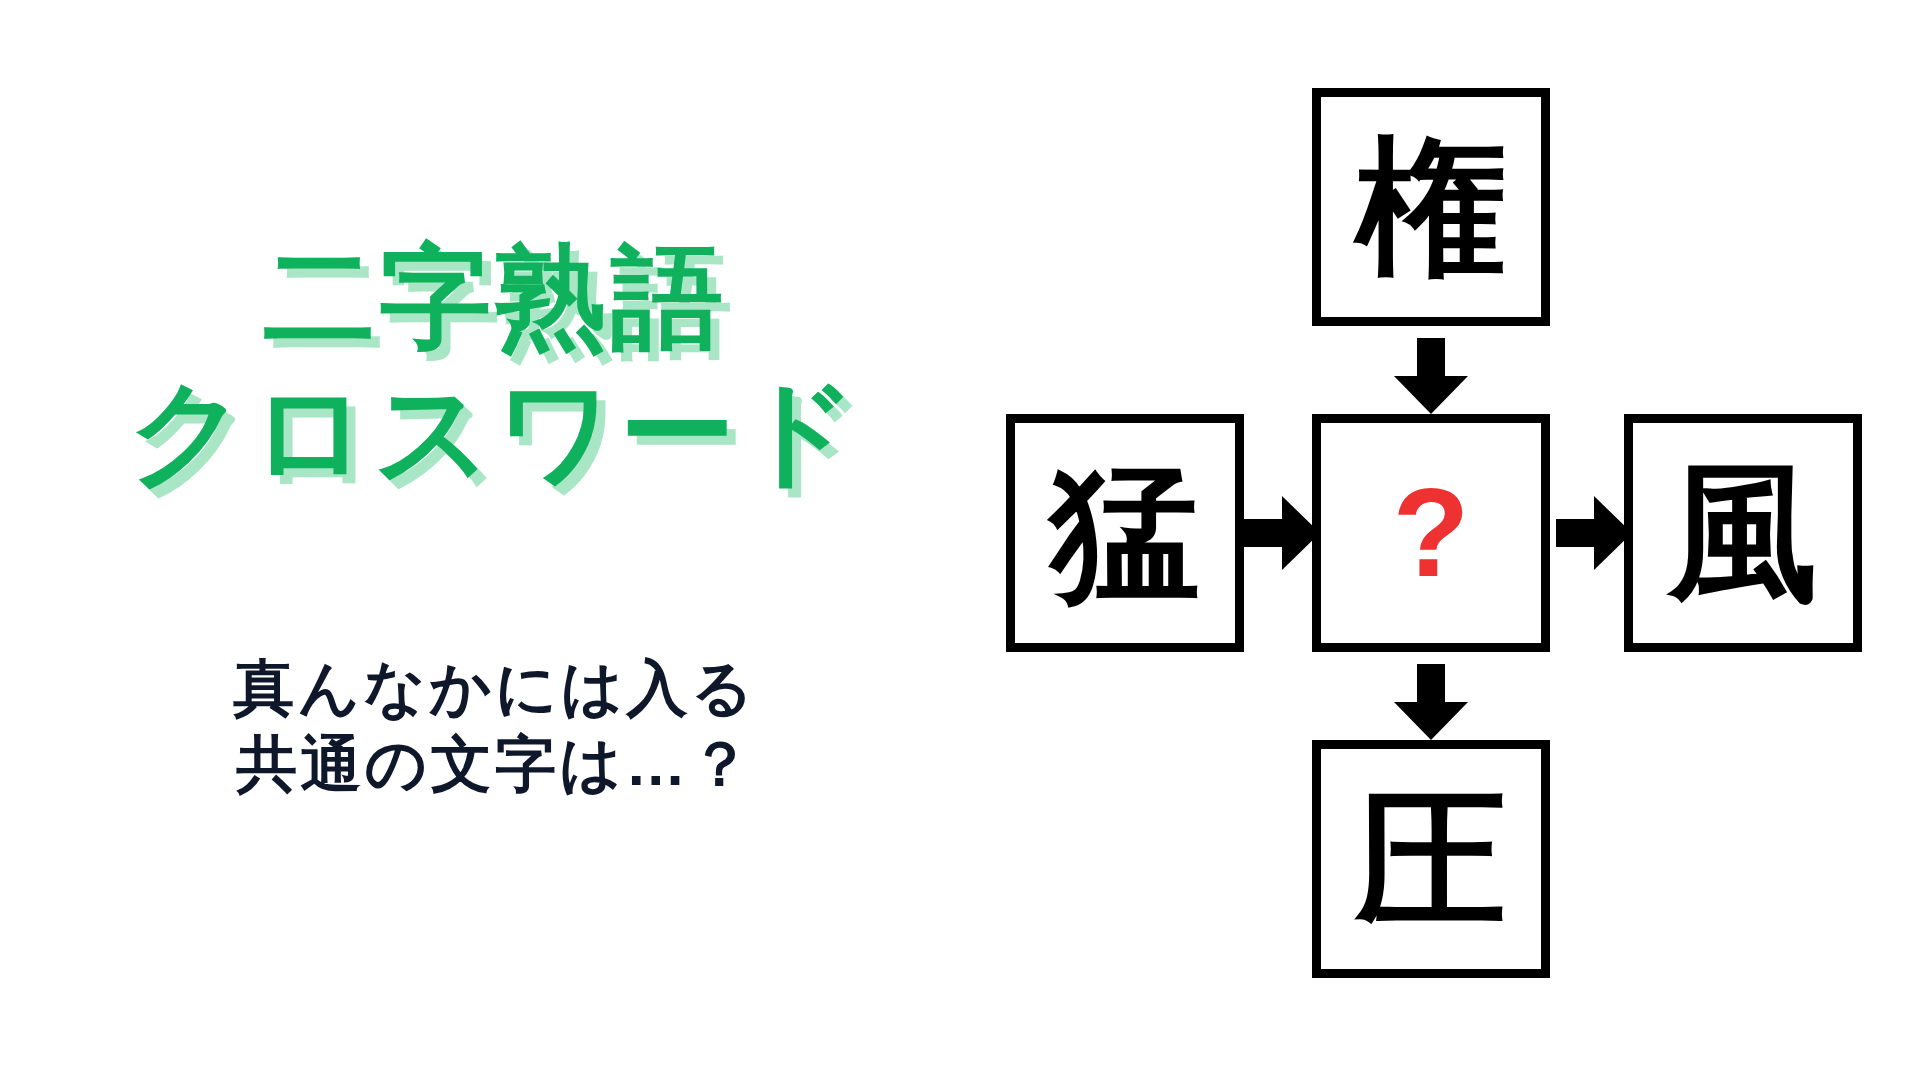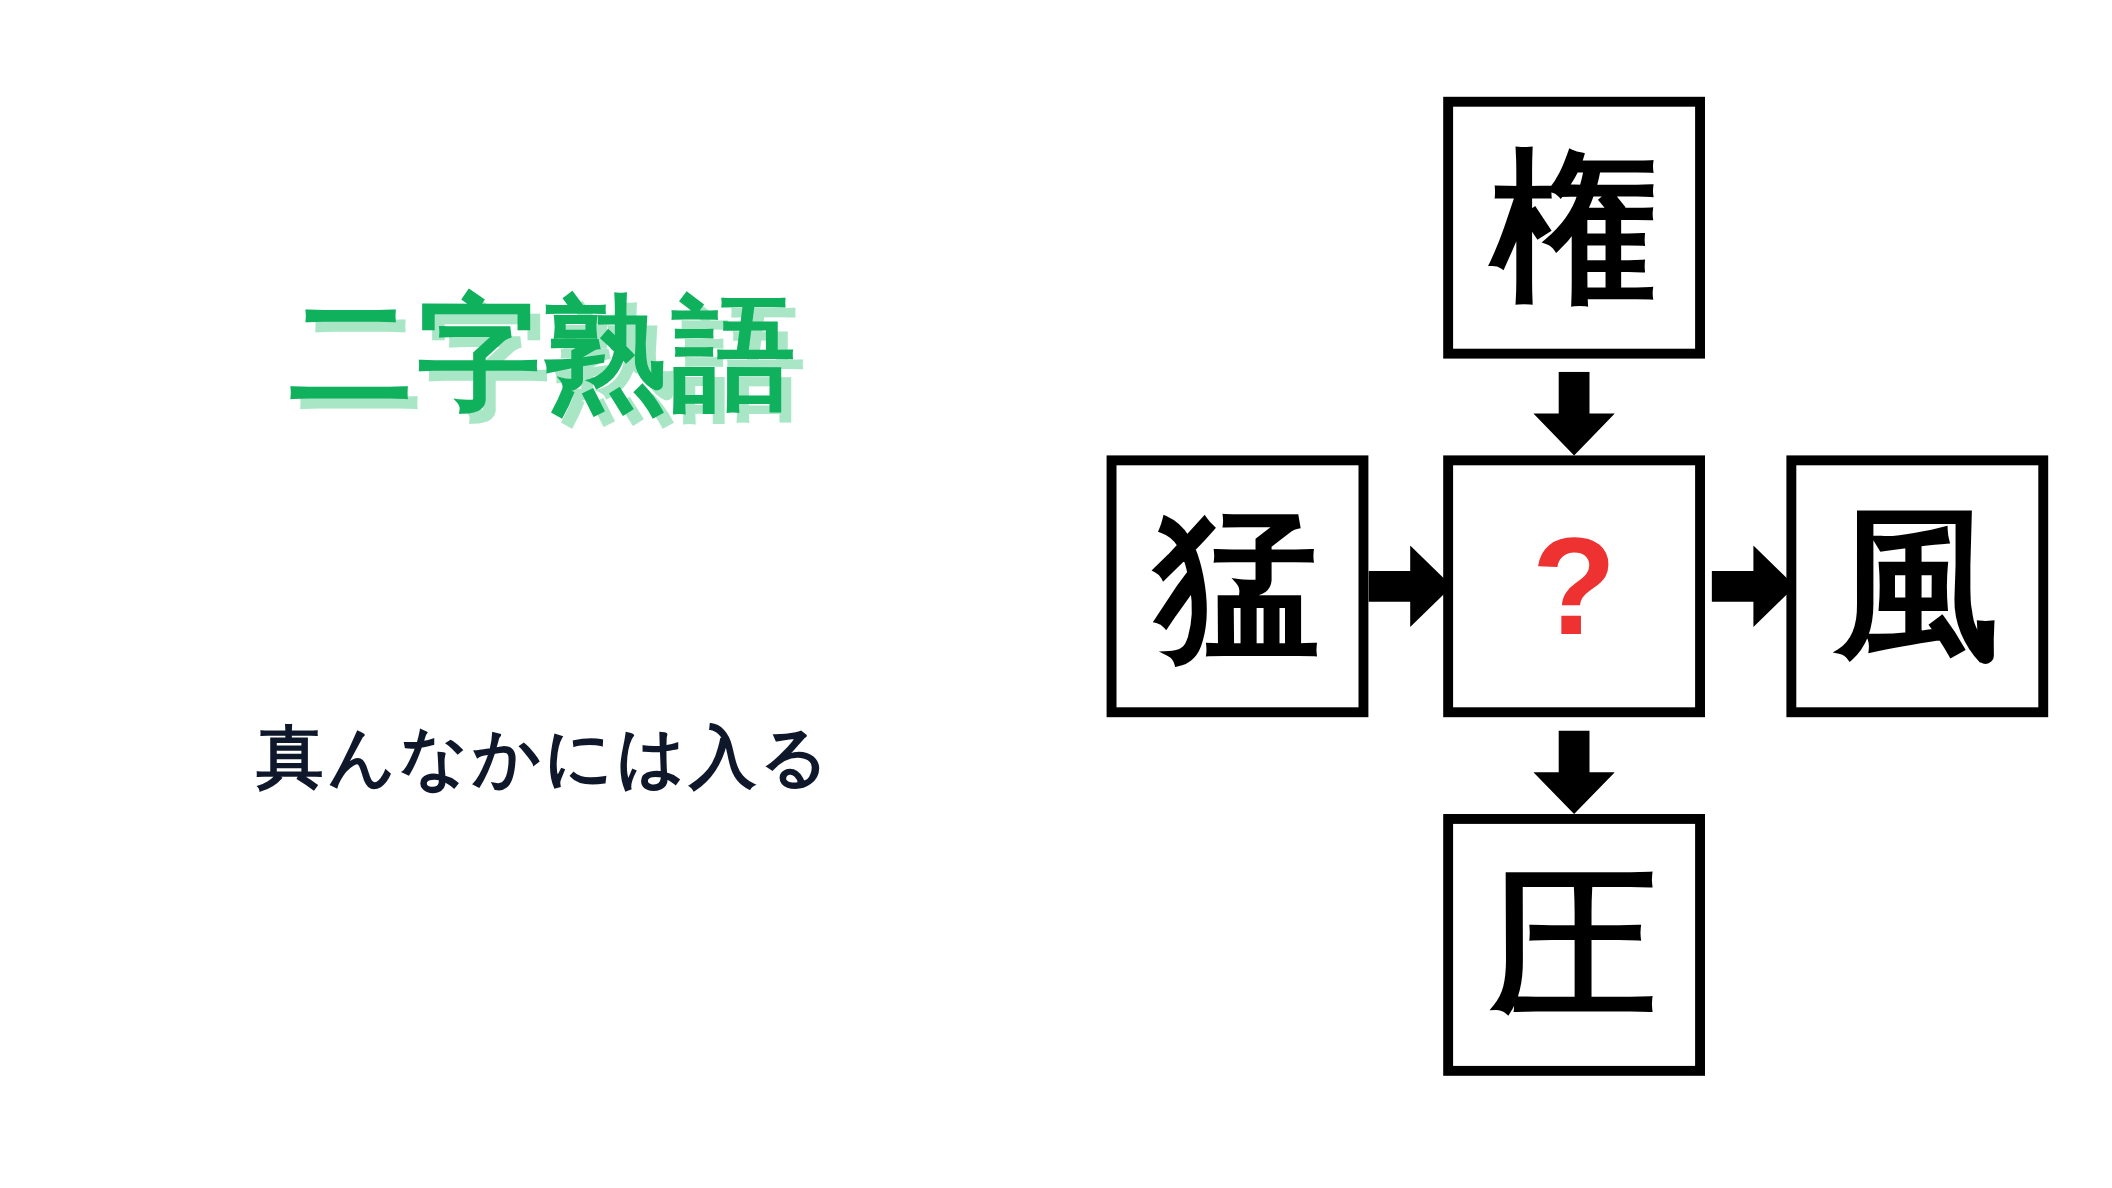--- a/index.html
+++ b/index.html
@@ -41,21 +41,21 @@
 
   .title-line {
     font-weight: 700;
     font-size: 118px;
     line-height: 1.18;
     letter-spacing: 0.035em;
     color: #10B15D;
     text-shadow: 9px 9px 0 #A9E6C6;
     white-space: nowrap;
   }
-  .title-line.line1 { font-size: 112px; margin-top: 24px; }
+  .title-line.line1 { font-size: 112px; }
   .title-line.line2 { font-size: 116px; }
 
   .subtitle-stack {
     position: absolute;
     left: 0;
     top: 650px;
     width: 990px;
     text-align: center;
   }
   .subtitle-line {
@@ -118,24 +118,26 @@
 </style>
 </head>
 <body>
 
 <div id="stage">
 
   <div class="title-pane">
 
     <div class="title-stack">
       <div class="title-line line1">二字熟語</div>
+      <div class="title-line line2">クロスワード</div>
     </div>
 
     <div class="subtitle-stack">
       <div class="subtitle-line">真んなかには入る</div>
+      <div class="subtitle-line">共通の文字は…？</div>
     </div>
 
   </div>
 
   <div class="diagram-pane">
 
     <div class="cell top">
       <span class="glyph">権</span>
     </div>
 

